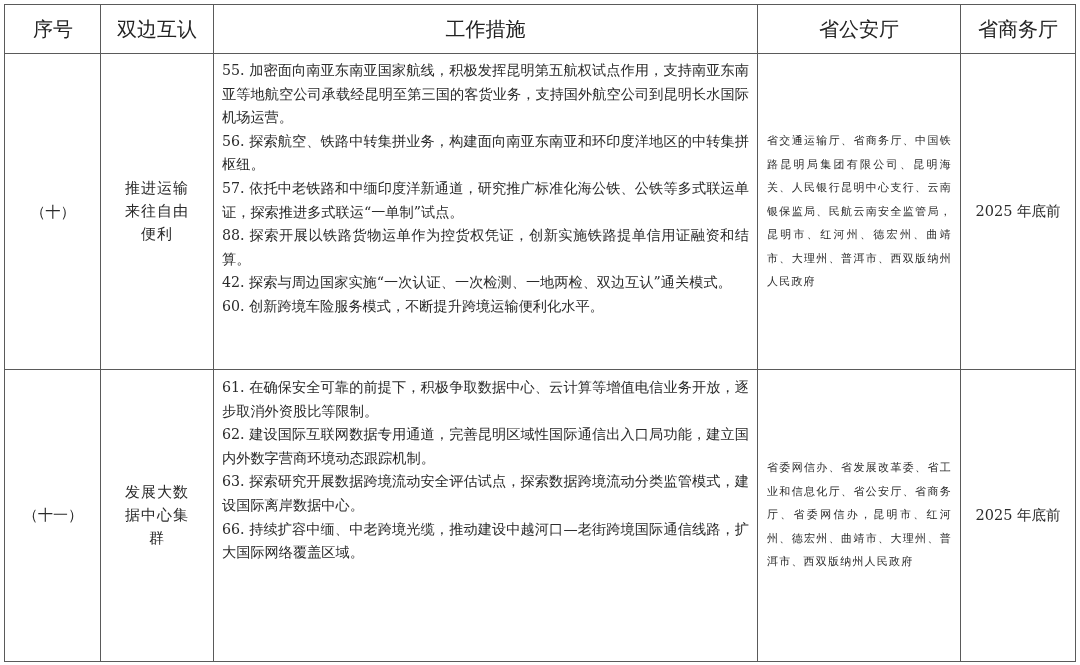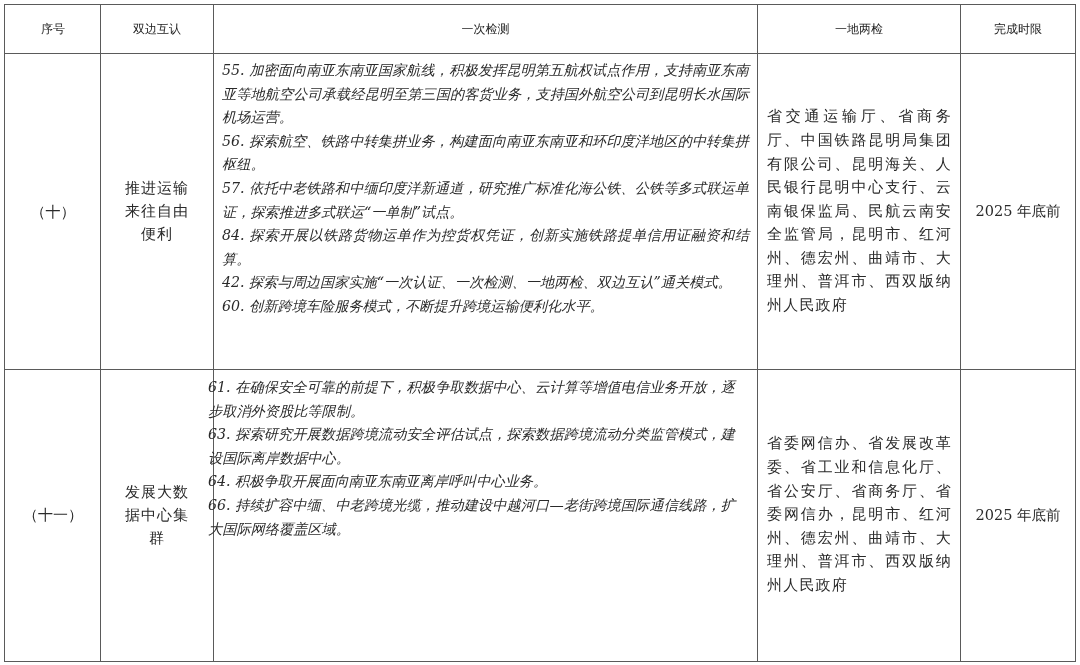--- a/index.html
+++ b/index.html
@@ -3,69 +3,69 @@
 <meta charset="utf-8">
 <style>
   html, body { margin:0; padding:0; background:#ffffff; }
   body { width:1080px; height:665px; overflow:hidden; position:relative;
          font-family: "DejaVu Serif", "Liberation Serif", serif; color:#2a2a2a; }
   .tbl { position:absolute; left:4px; top:4px; width:1072px; height:658px;
          border:1.5px solid #5a5a5a; box-sizing:border-box; }
   .vline { position:absolute; top:0; bottom:0; width:0; border-left:1.5px solid #5a5a5a; }
   .hline { position:absolute; left:0; right:0; height:0; border-top:1.5px solid #5a5a5a; }
   .cell { position:absolute; box-sizing:border-box; display:flex; align-items:center; justify-content:center; text-align:center; }
-  .hdr { font-family: "DejaVu Sans", "Liberation Sans", sans-serif; font-size:12px; color:#222; }
+  .hdr { font-family: "DejaVu Sans", "Liberation Sans", sans-serif; font-size:20px; color:#222; }
   .center-txt { font-size:15px; line-height:24px; }
   .task { font-size:15px; line-height:23px; width:72px; letter-spacing:1px; }
   .measures { font-size:14.2px; line-height:23.6px; text-align:justify; text-justify:inter-ideograph;
               align-items:flex-start; justify-content:flex-start; padding:5px 8px 0 8px; }
-  .measures p { margin:0;font-style:italic; }
-  .units { font-size:15px; line-height:23.6px; text-align:justify; letter-spacing:1.2px;
+  .measures p { margin:0; }
+  .units { font-size:11px; line-height:23.6px; text-align:justify; letter-spacing:1.2px;
            padding:0 8px 0 9px; justify-content:flex-start; }
   .deadline { font-size:14.5px; }
 </style>
 </head>
 <body>
 
 <div class="tbl">
 
   <div class="vline" style="left:95px"></div>
   <div class="vline" style="left:208px"></div>
   <div class="vline" style="left:752px"></div>
   <div class="vline" style="left:955px"></div>
 
   <div class="hline" style="top:48px"></div>
   <div class="hline" style="top:364px"></div>
 
   <div class="cell hdr" style="left:0;top:0;width:96px;height:48px">序号</div>
   <div class="cell hdr" style="left:96px;top:0;width:112px;height:48px">双边互认</div>
-  <div class="cell hdr" style="left:209px;top:0;width:543px;height:48px">一次检测</div>
-  <div class="cell hdr" style="left:753px;top:0;width:202px;height:48px">一地两检</div>
-  <div class="cell hdr" style="left:956px;top:0;width:114px;height:48px">完成时限</div>
+  <div class="cell hdr" style="left:209px;top:0;width:543px;height:48px">工作措施</div>
+  <div class="cell hdr" style="left:753px;top:0;width:202px;height:48px">省公安厅</div>
+  <div class="cell hdr" style="left:956px;top:0;width:114px;height:48px">省商务厅</div>
 
   <div class="cell center-txt" style="left:0;top:49px;width:96px;height:315px">（十）</div>
   <div class="cell" style="left:96px;top:49px;width:112px;height:315px">
     <span class="task">推进运输来往自由便利</span>
   </div>
   <div class="cell measures" style="left:209px;top:49px;width:543px;height:315px;display:block">
     <p>55. 加密面向南亚东南亚国家航线，积极发挥昆明第五航权试点作用，支持南亚东南亚等地航空公司承载经昆明至第三国的客货业务，支持国外航空公司到昆明长水国际机场运营。</p>
     <p>56. 探索航空、铁路中转集拼业务，构建面向南亚东南亚和环印度洋地区的中转集拼枢纽。</p>
     <p>57. 依托中老铁路和中缅印度洋新通道，研究推广标准化海公铁、公铁等多式联运单证，探索推进多式联运“一单制”试点。</p>
-    <p>84. 探索开展以铁路货物运单作为控货权凭证，创新实施铁路提单信用证融资和结算。</p>
+    <p>88. 探索开展以铁路货物运单作为控货权凭证，创新实施铁路提单信用证融资和结算。</p>
     <p>42. 探索与周边国家实施“一次认证、一次检测、一地两检、双边互认”通关模式。</p>
     <p>60. 创新跨境车险服务模式，不断提升跨境运输便利化水平。</p>
   </div>
   <div class="cell units" style="left:753px;top:49px;width:202px;height:315px">省交通运输厅、省商务厅、中国铁路昆明局集团有限公司、昆明海关、人民银行昆明中心支行、云南银保监局、民航云南安全监管局，昆明市、红河州、德宏州、曲靖市、大理州、普洱市、西双版纳州人民政府</div>
   <div class="cell deadline" style="left:956px;top:49px;width:114px;height:315px">2025 年底前</div>
 
   <div class="cell center-txt" style="left:0;top:365px;width:96px;height:290px">（十一）</div>
   <div class="cell" style="left:96px;top:365px;width:112px;height:290px">
     <span class="task">发展大数据中心集群</span>
   </div>
-  <div class="cell measures" style="left:195px;top:365px;width:543px;height:290px;display:block;padding-top:6px">
+  <div class="cell measures" style="left:209px;top:365px;width:543px;height:290px;display:block;padding-top:6px">
     <p>61. 在确保安全可靠的前提下，积极争取数据中心、云计算等增值电信业务开放，逐步取消外资股比等限制。</p>
+    <p>62. 建设国际互联网数据专用通道，完善昆明区域性国际通信出入口局功能，建立国内外数字营商环境动态跟踪机制。</p>
     <p>63. 探索研究开展数据跨境流动安全评估试点，探索数据跨境流动分类监管模式，建设国际离岸数据中心。</p>
-    <p>64. 积极争取开展面向南亚东南亚离岸呼叫中心业务。</p>
     <p>66. 持续扩容中缅、中老跨境光缆，推动建设中越河口—老街跨境国际通信线路，扩大国际网络覆盖区域。</p>
   </div>
   <div class="cell units" style="left:753px;top:365px;width:202px;height:290px">省委网信办、省发展改革委、省工业和信息化厅、省公安厅、省商务厅、省委网信办，昆明市、红河州、德宏州、曲靖市、大理州、普洱市、西双版纳州人民政府</div>
   <div class="cell deadline" style="left:956px;top:365px;width:114px;height:290px">2025 年底前</div>
 </div>
 
 </body></html>

